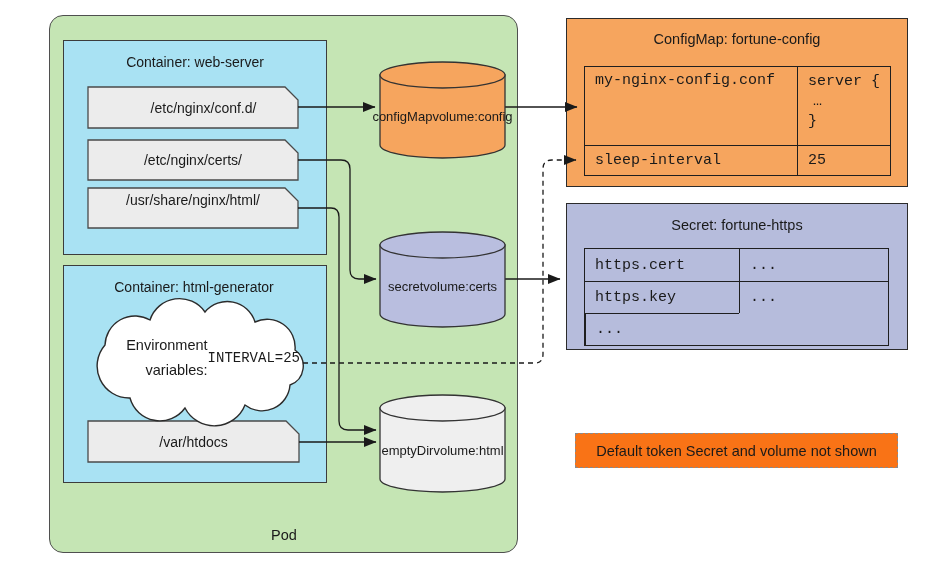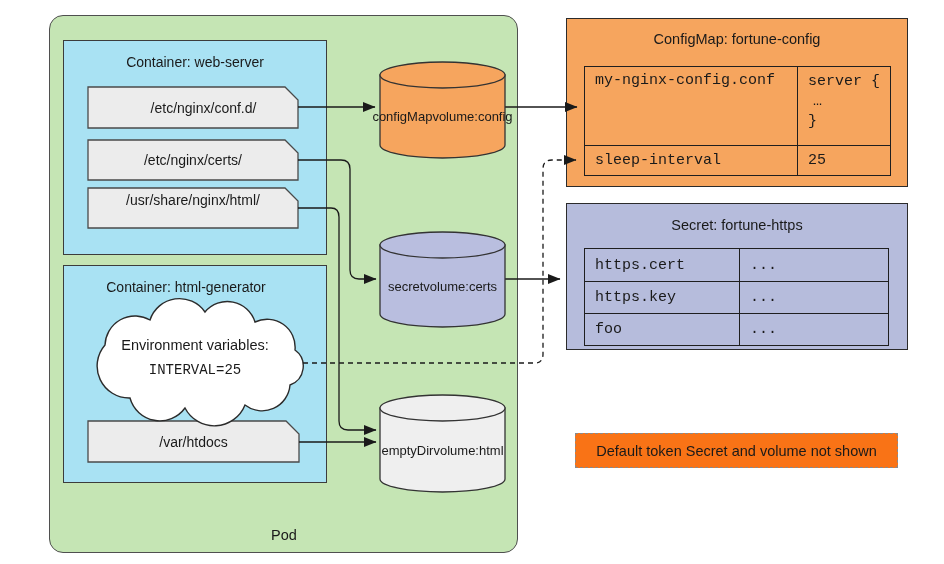--- a/index.html
+++ b/index.html
@@ -19,21 +19,21 @@
     background:#a9e2f3; border:1.4px solid #3c3c3c; box-sizing:border-box; z-index:2;
   }
   .c1 { left:63px; top:40px;  width:264px; height:215px; }
   .c2 { left:63px; top:265px; width:264px; height:218px; }
   .ctitle { z-index:6; font-size:14px; text-align:center; line-height:20px; }
 
   
   .lbl { z-index:6; display:flex; align-items:center; justify-content:center; text-align:center; }
   .mount-lbl { font-size:14px; }
   .vol-lbl   { flex-direction:row; font-size:13px; line-height:19.5px; }
-  .cloud-txt { flex-direction:column;text-align:right; }
+  .cloud-txt { flex-direction:row;text-align:right; }
   .cloud-line1 { font-size:14.5px; line-height:25px; }
   .cloud-line2 { font-family:"Liberation Mono", monospace; font-size:14px; line-height:25px; }
   .pod-lbl { font-size:14.5px; text-align:center; z-index:6; }
 
   
   .resbox { box-sizing:border-box; border:1.7px solid #2b2b2b; z-index:2; }
   .configmap-box { left:566px; top:18px;  width:342px; height:169px; background:#f6a55e; }
   .secret-box    { left:566px; top:203px; width:342px; height:147px; background:#b6bcdc; }
   .res-title { position:absolute; left:0; right:0; text-align:center; font-size:14.5px; }
 
@@ -66,21 +66,21 @@
 
 <div class="stage">
 
   <div class="abs pod"></div>
   <div class="abs pod-lbl" style="left:234px; top:527px; width:100px;">Pod</div>
 
   <div class="abs cbox c1"></div>
   <div class="abs ctitle" style="left:63px; top:52px; width:264px;">Container: web-server</div>
 
   <div class="abs cbox c2"></div>
-  <div class="abs ctitle" style="left:54px; top:277px; width:264px;">Container: html-generator</div>
+  <div class="abs ctitle" style="left:62px; top:277px; width:264px;">Container: html-generator</div>
 
   <div class="abs resbox configmap-box">
     <div class="res-title" style="top:12px;">ConfigMap: fortune-config</div>
     <div class="kv-table cm-table">
       <div class="cell top">my-nginx-config.conf</div>
       <div class="cell top bl vlines">
         <span>server {</span>
         <span class="vmid">…</span>
         <span>}</span>
       </div>
@@ -89,21 +89,20 @@
     </div>
   </div>
 
   <div class="abs resbox secret-box">
     <div class="res-title" style="top:13px;">Secret: fortune-https</div>
     <div class="kv-table sec-table">
       <div class="cell">https.cert</div>
       <div class="cell bl">...</div>
       <div class="cell bt">https.key</div>
       <div class="cell bt bl">...</div>
-      <div class="cell bt">foo</div>
       <div class="cell bt bl">...</div>
     </div>
   </div>
 
   <div class="abs note-box">
     <span>Default token Secret and volume not shown</span>
   </div>
 
   <svg class="overlay" width="944" height="564" viewBox="0 0 944 564">
     <defs>

